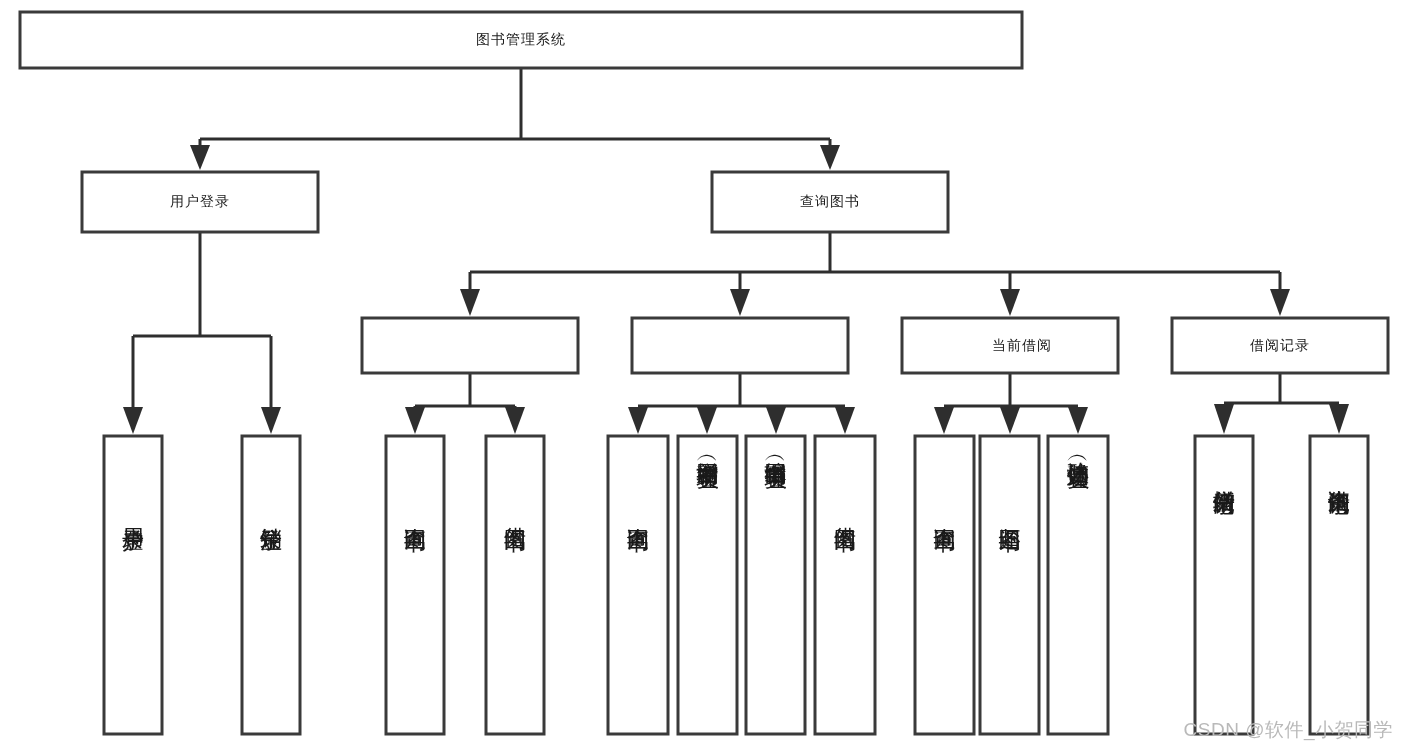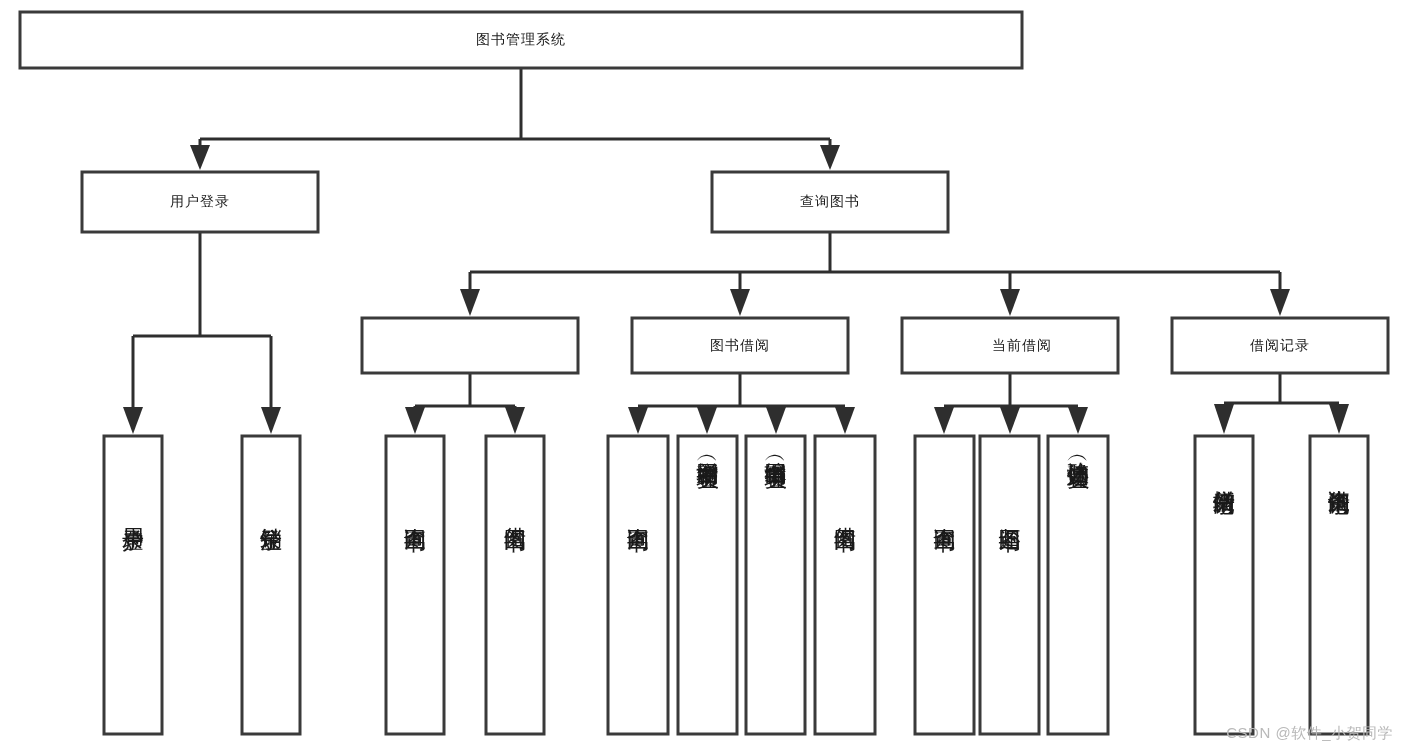--- a/index.html
+++ b/index.html
@@ -69,21 +69,21 @@
     font-size: 14px;
     color: #1a1a1a;
     letter-spacing: 1px;
     white-space: nowrap;
   }
   .watermark {
     position: absolute;
     right: 12px;
     bottom: 4px;
     font-family: "Liberation Sans", "DejaVu Sans", sans-serif;
-    font-size: 15px;
+    font-size: 19px;
     color: #b9b9b9;
     letter-spacing: 0.5px;
     white-space: nowrap;
     user-select: none;
   }
 </style>
 </head>
 <body>
 
 <div id="diagram-root">
@@ -187,23 +187,20 @@
     <span class="hlabel-text">图书管理系统</span>
   </div>
 
   <div class="hlabel-wrap" style="left:82px; top:172px; width:236px; height:60px;">
     <span class="hlabel-text">用户登录</span>
   </div>
   <div class="hlabel-wrap" style="left:712px; top:172px; width:236px; height:60px;">
     <span class="hlabel-text">查询图书</span>
   </div>
 
-  <div class="hlabel-wrap" style="left:632px; top:318px; width:216px; height:55px;">
-    <span class="hlabel-text">图书借阅</span>
-  </div>
   <div class="hlabel-wrap" style="left:902px; top:318px; width:240px; height:55px;">
     <span class="hlabel-text">当前借阅</span>
   </div>
   <div class="hlabel-wrap" style="left:1172px; top:318px; width:216px; height:55px;align-items:center;">
     <span class="hlabel-text">借阅记录</span>
   </div>
 
   <div class="vlabel-wrap" style="left:104px; top:436px; width:58px; height:298px; padding-top:74px;">
     <span class="vlabel-text">用户登录</span>
   </div>

